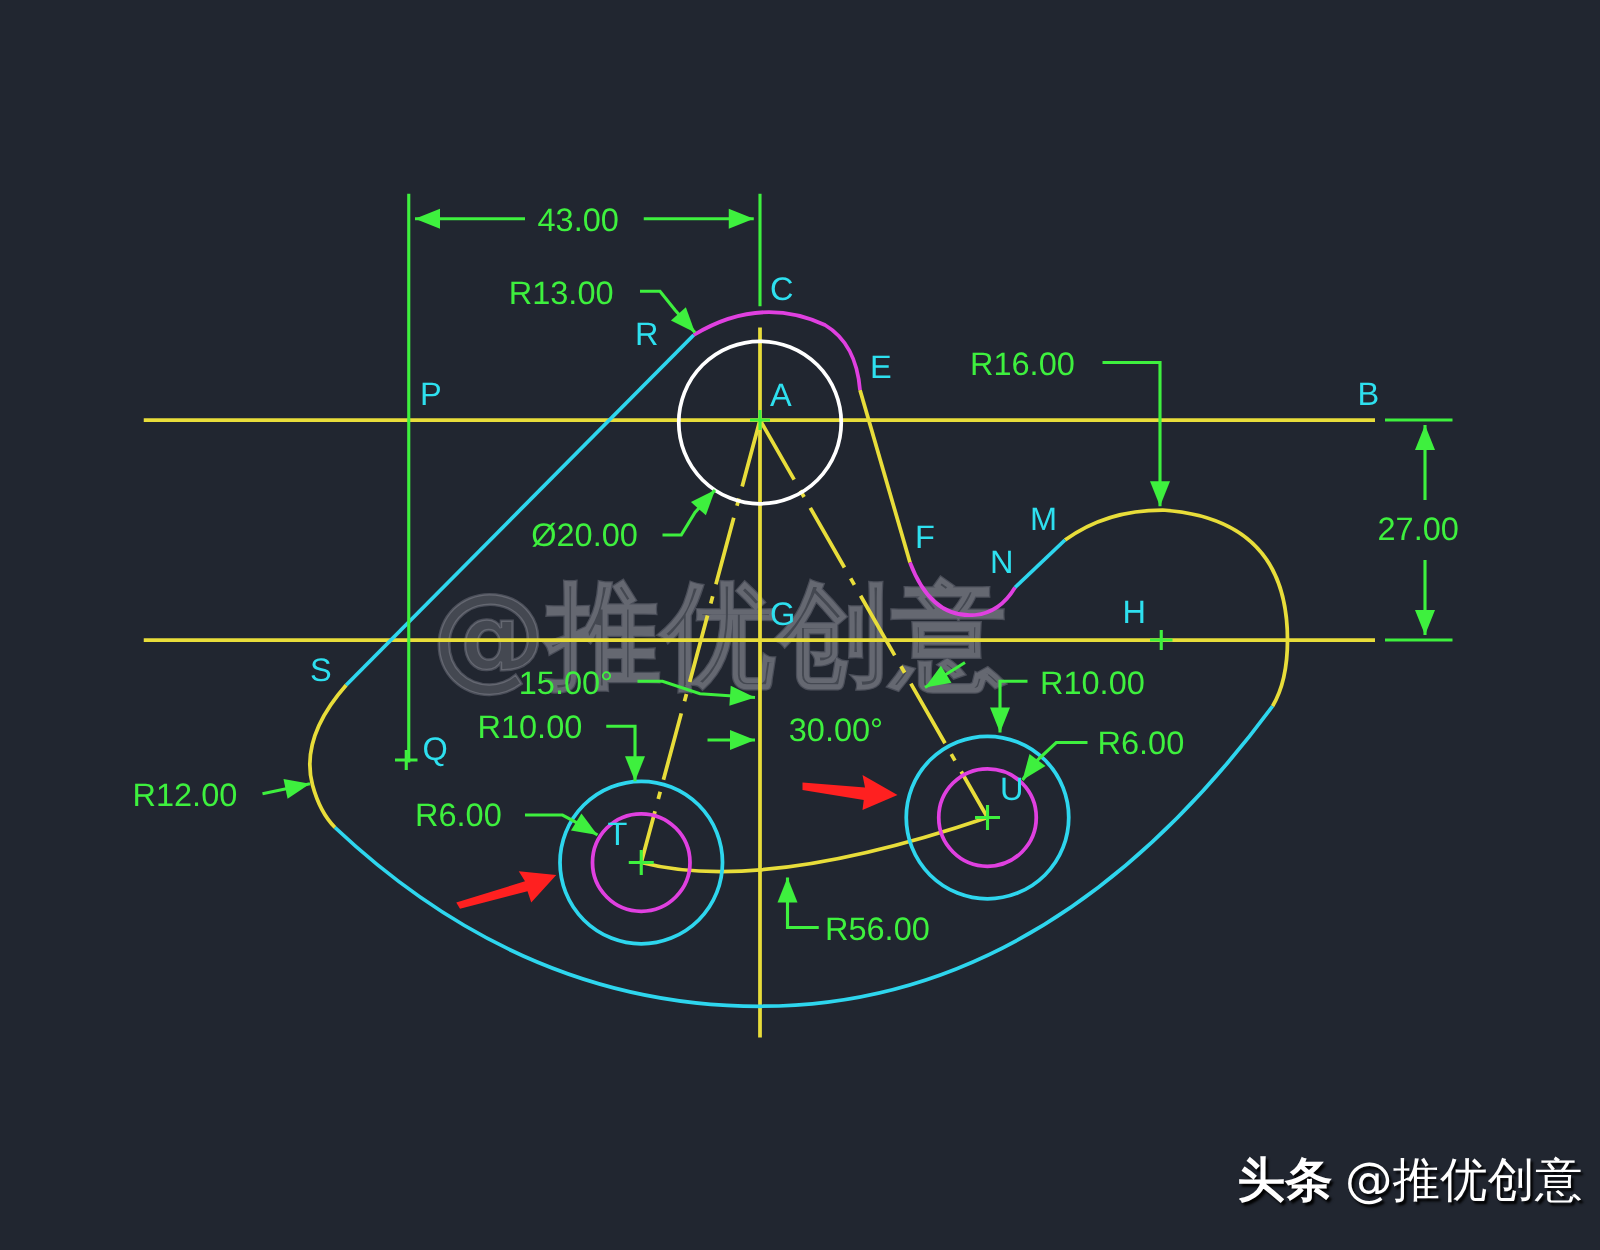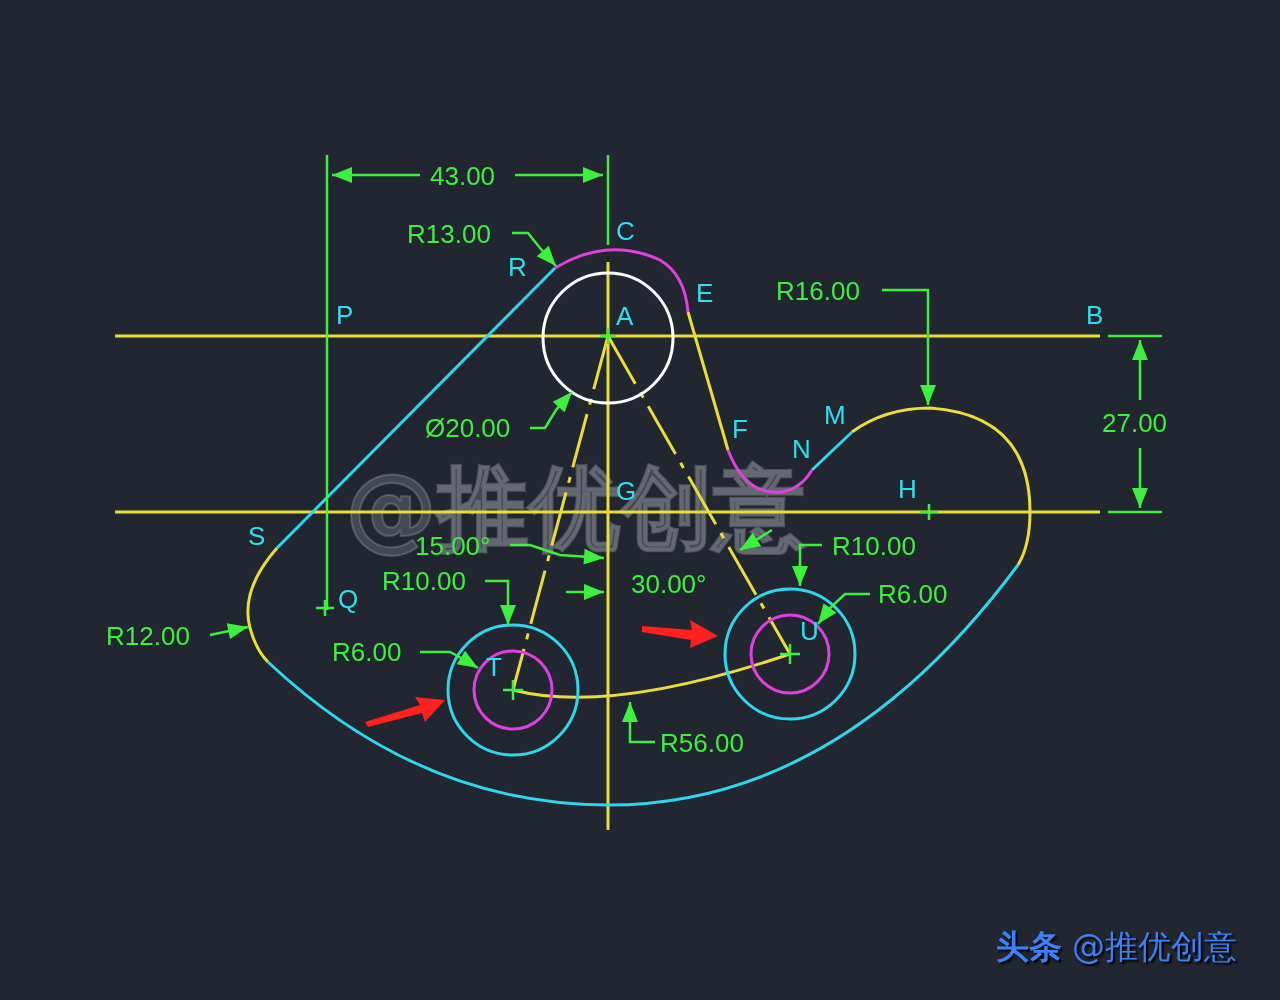--- a/index.html
+++ b/index.html
@@ -1,21 +1,21 @@
 <!DOCTYPE html>
 <html><head>
 <meta charset="utf-8">
 <style>
   html, body { margin: 0; padding: 0; background: #212630; }
   body { width: 1280px; height: 1000px; overflow: hidden; position: relative; font-family: "Liberation Sans", sans-serif; }
   #canvas { position: absolute; left: 0; top: 0; }
   .lbl { font-family: "Liberation Sans", sans-serif; font-size: 26px; fill: #2ee0ef; }
   .dim { font-family: "Liberation Sans", sans-serif; font-size: 26px; fill: #3ef03e; }
   .wm { font-family: "DejaVu Sans", sans-serif; font-size: 92px; font-weight: bold; fill: rgba(160,160,170,0.28); stroke: rgba(200,200,210,0.25); stroke-width: 2; }
-  .credit { position: absolute; right: 43px; bottom: 30px; color: #3b82f6; font-family: "DejaVu Sans", sans-serif; font-size: 33px; text-shadow: 2px 2px 2px #000; }
+  .credit { position: absolute; right: 14px; bottom: 30px; color: #ffffff; font-family: "DejaVu Sans", sans-serif; font-size: 38px; text-shadow: 2px 2px 2px #000; }
   .credit b { font-weight: bold; margin-right: 10px; }
 </style>
 </head>
 <body>
 
 <svg id="canvas" width="1280" height="1000" viewBox="0 0 1280 1000">
   <defs>
     <marker id="arrowG" viewBox="0 0 10 10" refX="10" refY="5" markerWidth="10" markerHeight="8" orient="auto-start-reverse">
       <path d="M0,1 L10,5 L0,9 z" fill="#3ef03e"></path>
     </marker>

